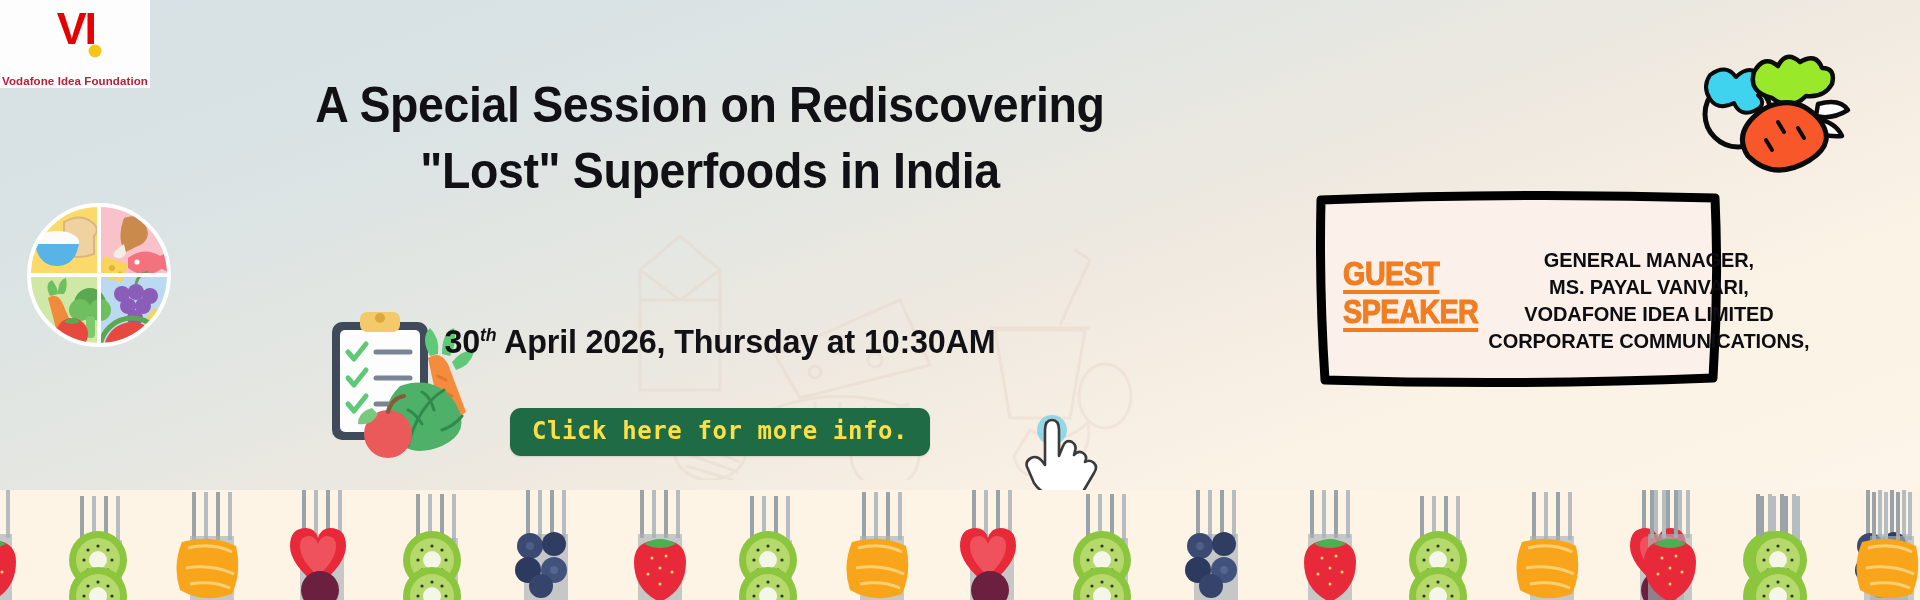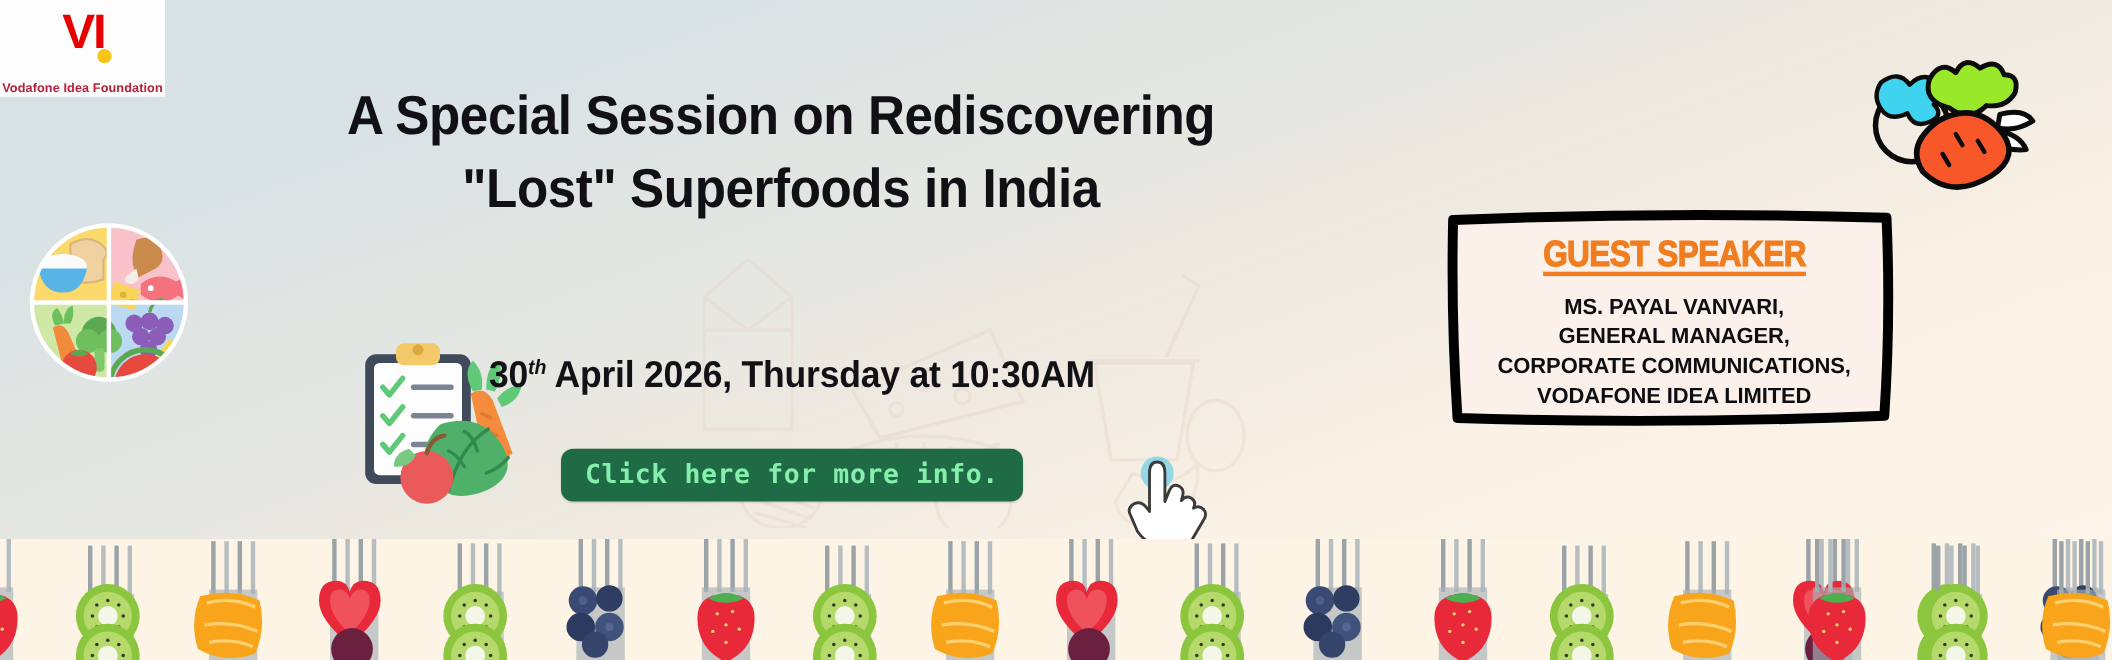--- a/index.html
+++ b/index.html
@@ -101,21 +101,21 @@
   .cta-wrap {
     position: absolute;
     left: 250px;
     top: 408px;
     width: 940px;
     display: flex;
     justify-content: center;
   }
   .cta-button {
     background: #1f6b46;
-    color: #86efac;
+    color: #fde047;
     border: none;
     border-radius: 11px;
     padding: 9px 22px 11px 22px;
     font-family: "DejaVu Sans Mono", "Liberation Mono", monospace;
     font-weight: 700;
     font-size: 24px;
     letter-spacing: .6px;
     cursor: pointer;
     white-space: nowrap;
     box-shadow: 0 1px 2px rgba(0,0,0,.12);
@@ -141,23 +141,23 @@
   }
   .speaker-frame {
     position: absolute;
     inset: 0;
     pointer-events: none;
   }
   .speaker-inner {
     position: absolute;
     inset: 10px 14px 12px 18px;
     display: flex;
-    flex-direction: column;
+    flex-direction: row;
     align-items: center;
-    justify-content: center;
+    justify-content: space-between;
     padding-top: 12px;
   }
   .speaker-title {
     color: #f07d20;
     font-family: "Liberation Sans", sans-serif;
     font-weight: 700;
     font-size: 33px;
     letter-spacing: -0.6px;
     text-decoration: underline;
     text-decoration-thickness: 4px;
@@ -354,24 +354,24 @@
     <path d="M30 8 q7 0 7 10 l0 26 l4 -10 q3 -7 9 -4 q5 3 3 9 l-1 4 q4 -5 9 -2 q5 3 2 9 q5 -3 9 1 q4 4 0 10 l-10 17 q-7 10 -21 8 l-14 -3 q-9 -3 -15 -12 L6 57 q-4 -7 3 -11 q6 -3 11 3 l3 4 L23 18 q0 -10 7 -10 Z" fill="#ffffff" stroke="#3b3b3b" stroke-width="2.6" stroke-linejoin="round"></path>
   </svg>
 
   <div class="speaker-card">
     <svg class="speaker-frame" viewBox="0 0 410 200" preserveAspectRatio="none">
       <path d="M6 12 Q200 4 400 10 Q404 100 398 190 Q200 198 10 192 Q4 100 6 12 Z" fill="#fbf1ea" stroke="#000000" stroke-width="9" stroke-linejoin="round"></path>
     </svg>
     <div class="speaker-inner">
       <div class="speaker-title">GUEST SPEAKER</div>
       <div class="speaker-lines">
+        <span>GENERAL MANAGER,</span>
         <span>MS. PAYAL VANVARI,</span>
-        <span>GENERAL MANAGER,</span>
+        <span>VODAFONE IDEA LIMITED</span>
         <span>CORPORATE COMMUNICATIONS,</span>
-        <span>VODAFONE IDEA LIMITED</span>
       </div>
     </div>
   </div>
 
   <svg class="icon-doodle" viewBox="0 0 165 135">
     <circle cx="48" cy="72" r="33" fill="none" stroke="#0b0b0b" stroke-width="5"></circle>
     <path d="M20 33 q16 -12 26 2 q14 -14 26 0 q12 12 -4 18 q10 10 -4 16 q-14 6 -20 -8 q-16 8 -24 -4 q-8 -12 0 -24 Z" fill="#3fd3ef" stroke="#0b0b0b" stroke-width="4" stroke-linejoin="round"></path>
     <path d="M64 30 q10 -18 24 -6 q8 -16 22 -4 q16 -10 22 6 q14 0 10 16 q-8 14 -26 12 q-16 16 -34 2 q-24 -6 -18 -26 Z" fill="#9ae82a" stroke="#0b0b0b" stroke-width="4.5" stroke-linejoin="round"></path>
     <path d="M128 62 q22 -6 30 6 q-16 10 -32 6 Z M124 76 q22 4 28 18 q-20 2 -32 -10 Z" fill="#ffffff" stroke="#0b0b0b" stroke-width="4.5" stroke-linejoin="round"></path>
     <path d="M72 68 q32 -18 56 8 q20 24 -8 42 q-36 22 -62 -4 q-16 -24 14 -46 Z" fill="#f8572a" stroke="#0b0b0b" stroke-width="5" stroke-linejoin="round"></path>

